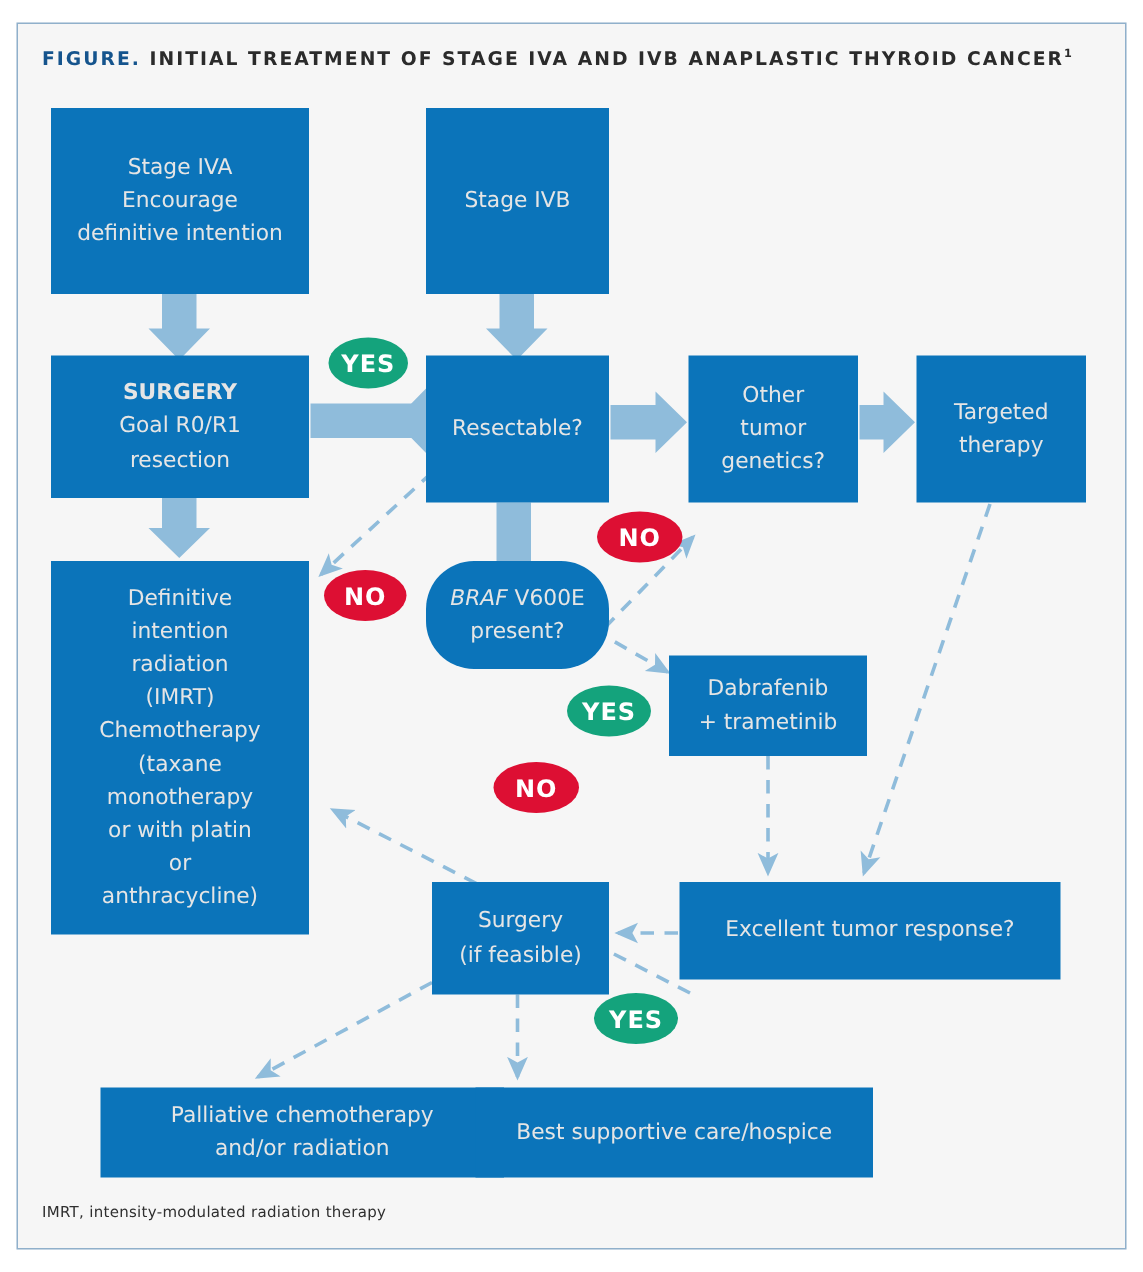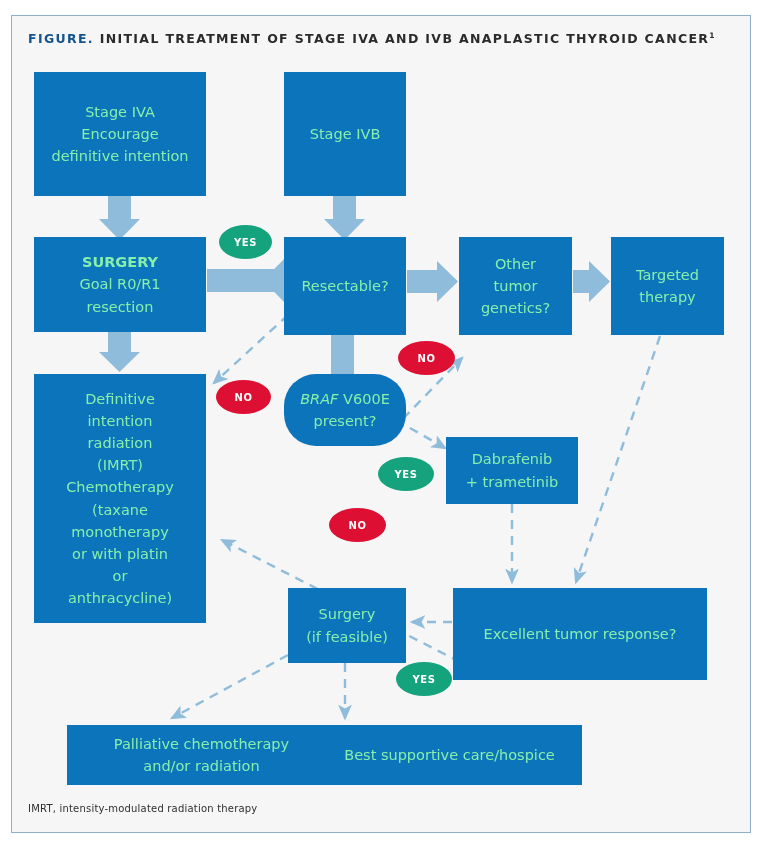--- a/index.html
+++ b/index.html
@@ -41,42 +41,42 @@
   }
   .fig-title sup {
     font-size: 7.5px;
     vertical-align: super;
     letter-spacing: 0;
   }
   .node {
     position: absolute;
     box-sizing: border-box;
     background: #0b74ba;
-    color: #86efac;
+    color: #e5e5e5;
     display: flex;
     align-items: center;
     justify-content: center;
     text-align: center;
     font-size: 14.5px;
     line-height: 1.52;
     padding: 4px 6px;
     font-weight: 400;
   }
   .node .bold { font-weight: bold; }
   .node .ital { font-style: italic; }
   .badge {
     position: absolute;
     box-sizing: border-box;
     display: flex;
     align-items: center;
     justify-content: center;
     border-radius: 50%;
     color: #ffffff;
     font-weight: bold;
-    font-size: 10px;
+    font-size: 16px;
     letter-spacing: 0.6px;
   }
   .badge-yes { background: #14a37c; }
   .badge-no  { background: #dd0f33; }
   .footnote {
     position: absolute;
     left: 28px;
     top: 803px;
     font-size: 10px;
     color: #2f2f2f;
@@ -236,21 +236,21 @@
     </div>
   </div>
 
   <div class="node" style="left:446px; top:437px; width:132px; height:67px;">
     <div>
       <span>Dabrafenib</span><br>
       <span>+ trametinib</span>
     </div>
   </div>
 
-  <div class="node" style="left:453px; top:588px; width:254px; height:92px;">
+  <div class="node" style="left:453px; top:588px; width:254px; height:65px;">
     <span>Excellent tumor response?</span>
   </div>
 
   <div class="node" style="left:288px; top:588px; width:118px; height:75px;">
     <div>
       <span>Surgery</span><br>
       <span>(if feasible)</span>
     </div>
   </div>
 

